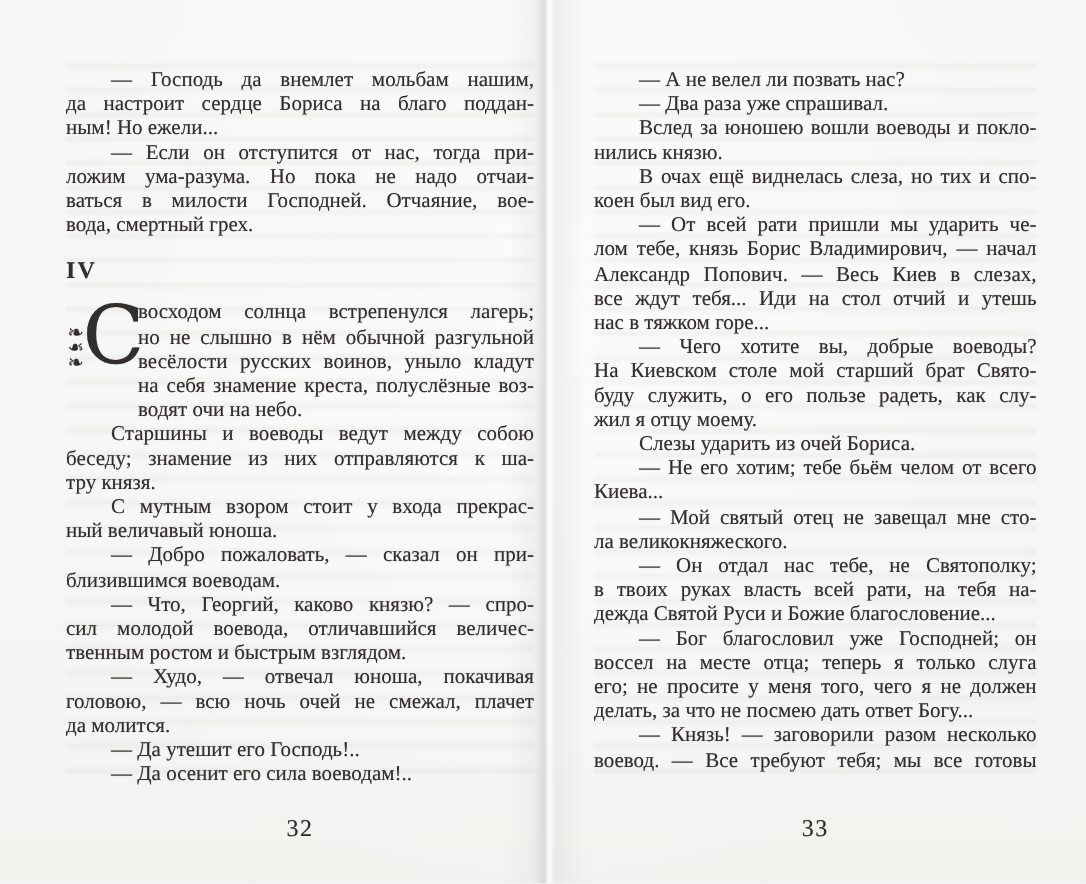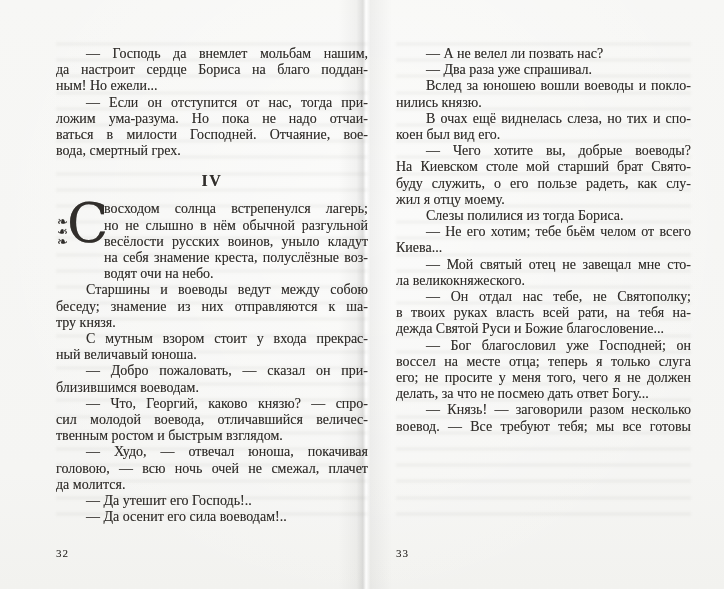--- a/index.html
+++ b/index.html
@@ -23,55 +23,55 @@
       rgba(0,0,0,0.11) 46%,
       rgba(255,255,255,0.85) 52%,
       rgba(0,0,0,0.045) 60%,
       rgba(0,0,0,0) 100%);
   }
   .page-col{
     position:absolute;top:46px;height:520px;
     font-size:14px;line-height:16.2px;
     text-shadow:0 0 0.6px rgba(49,46,43,0.45);
   }
-  .page-col.left{left:56px;width:312px;}
+  .page-col.left{left:44px;width:312px;}
   .page-col.right{left:396px;width:295px;}
   .ghost{
     position:absolute;left:0;top:-4px;width:100%;height:478px;z-index:0;
     background:repeating-linear-gradient(180deg,
       rgba(118,115,100,0.05) 0 4px,
       rgba(118,115,100,0) 4px 16.2px);
     filter:blur(1.1px);
     pointer-events:none;
   }
   .flow{position:relative;z-index:1;}
   .para{margin:0;}
   .line{text-align:justify;text-align-last:justify;}
   .line.end{text-align-last:left;}
   .line.indent{padding-left:30px;}
   .chapter-heading{
-    text-align:center;font-weight:bold;font-size:16px;
+    font-weight:bold;font-size:16px;
     letter-spacing:1.5px;margin:13px 0 11px 0;line-height:18px;
   }
   .dropcap{
     float:left;width:46px;height:80px;position:relative;margin:0 2px 0 0;
   }
   .dropcap-letter{
     position:absolute;left:11px;top:-6px;
     font-size:54px;line-height:58px;font-family:"DejaVu Serif","Liberation Serif",serif;
   }
   .dropcap-vine{
     position:absolute;left:-1px;top:16px;width:15px;
     font-size:13px;line-height:10px;text-align:center;
   }
   .dropcap-vine span{display:block;}
   .dropcap-vine span:nth-child(even){transform:scaleX(-1);}
   .pagenum{
     position:absolute;top:499px;left:0;width:100%;z-index:1;
-    font-size:11px;letter-spacing:1px;
+    text-align:center;font-size:16px;letter-spacing:1px;
   }
 </style>
 </head>
 <body>
 
 <div class="spread">
   <div class="gutter"></div>
 
   <div class="page-col left" id="page-0">
     <div class="ghost"></div>
@@ -147,27 +147,34 @@
         </div>
         <div class="para">
           <div class="line indent">Вслед за юношею вошли воеводы и покло-</div>
           <div class="line end">нились князю.</div>
         </div>
         <div class="para">
           <div class="line indent">В очах ещё виднелась слеза, но тих и спо-</div>
           <div class="line end">коен был вид его.</div>
         </div>
         <div class="para">
+          <div class="line indent">— От всей рати пришли мы ударить че-</div>
+          <div class="line">лом тебе, князь Борис Владимирович, — начал</div>
+          <div class="line">Александр Попович. — Весь Киев в слезах,</div>
+          <div class="line">все ждут тебя... Иди на стол отчий и утешь</div>
+          <div class="line end">нас в тяжком горе...</div>
+        </div>
+        <div class="para">
           <div class="line indent">— Чего хотите вы, добрые воеводы?</div>
           <div class="line">На Киевском столе мой старший брат Свято-</div>
           <div class="line">буду служить, о его пользе радеть, как слу-</div>
           <div class="line end">жил я отцу моему.</div>
         </div>
         <div class="para">
-          <div class="line indent end">Слезы полилися из тогда Бориса.</div>
+          <div class="line indent end">Слезы ударить из очей Бориса.</div>
         </div>
         <div class="para">
           <div class="line indent">— Не его хотим; тебе бьём челом от всего</div>
           <div class="line end">Киева...</div>
         </div>
         <div class="para">
           <div class="line indent">— Мой святый отец не завещал мне сто-</div>
           <div class="line end">ла великокняжеского.</div>
         </div>
         <div class="para">

